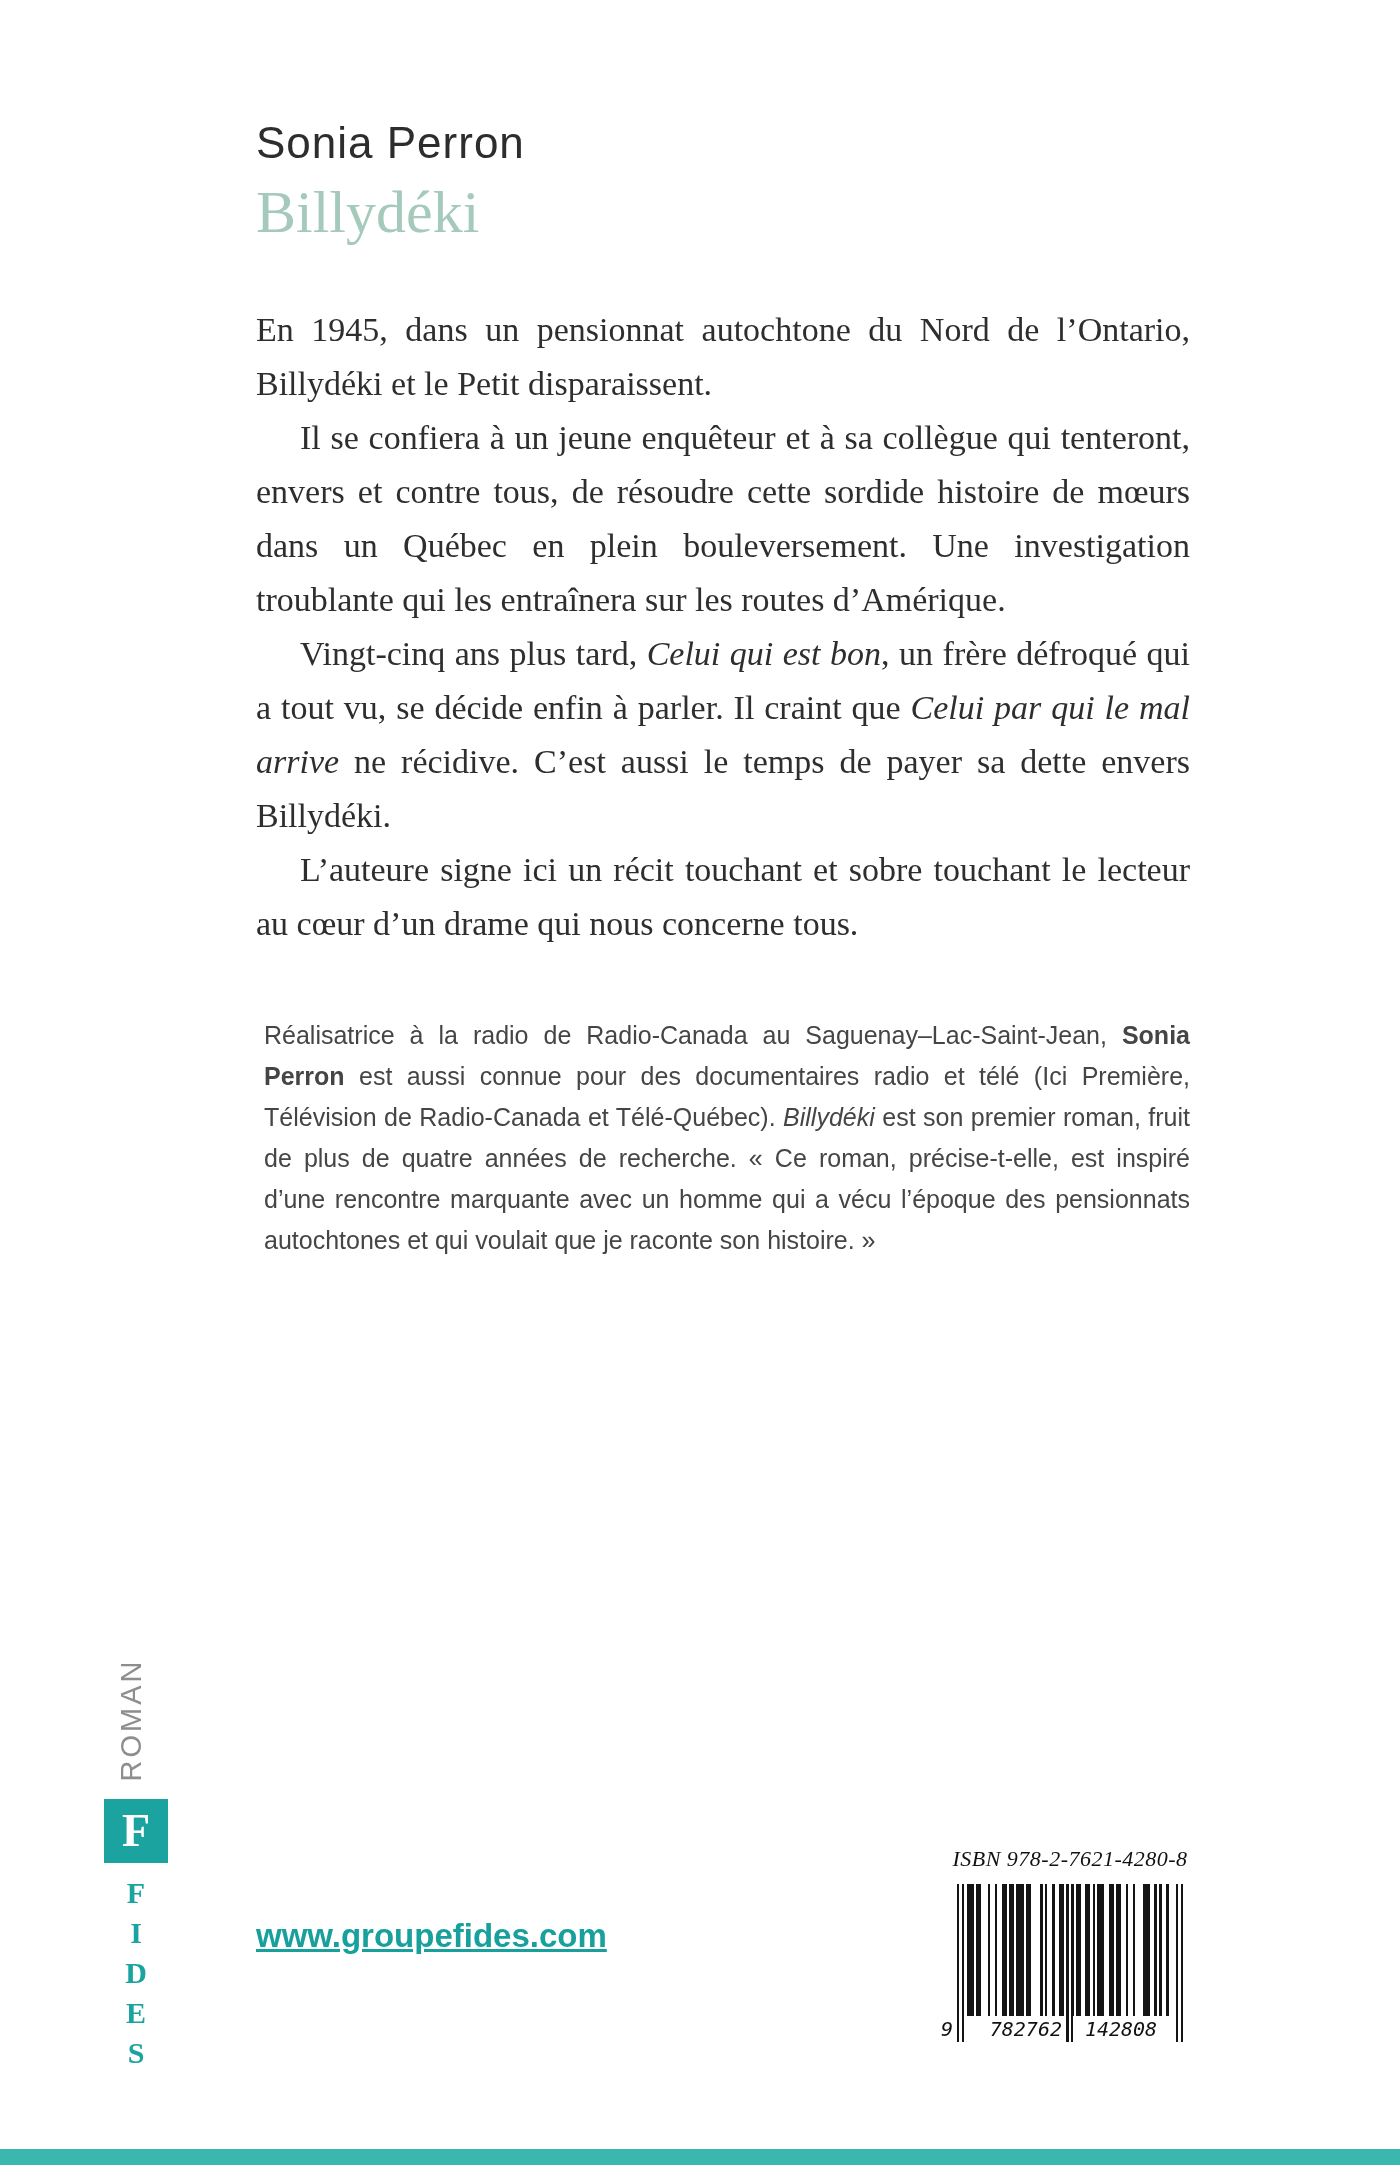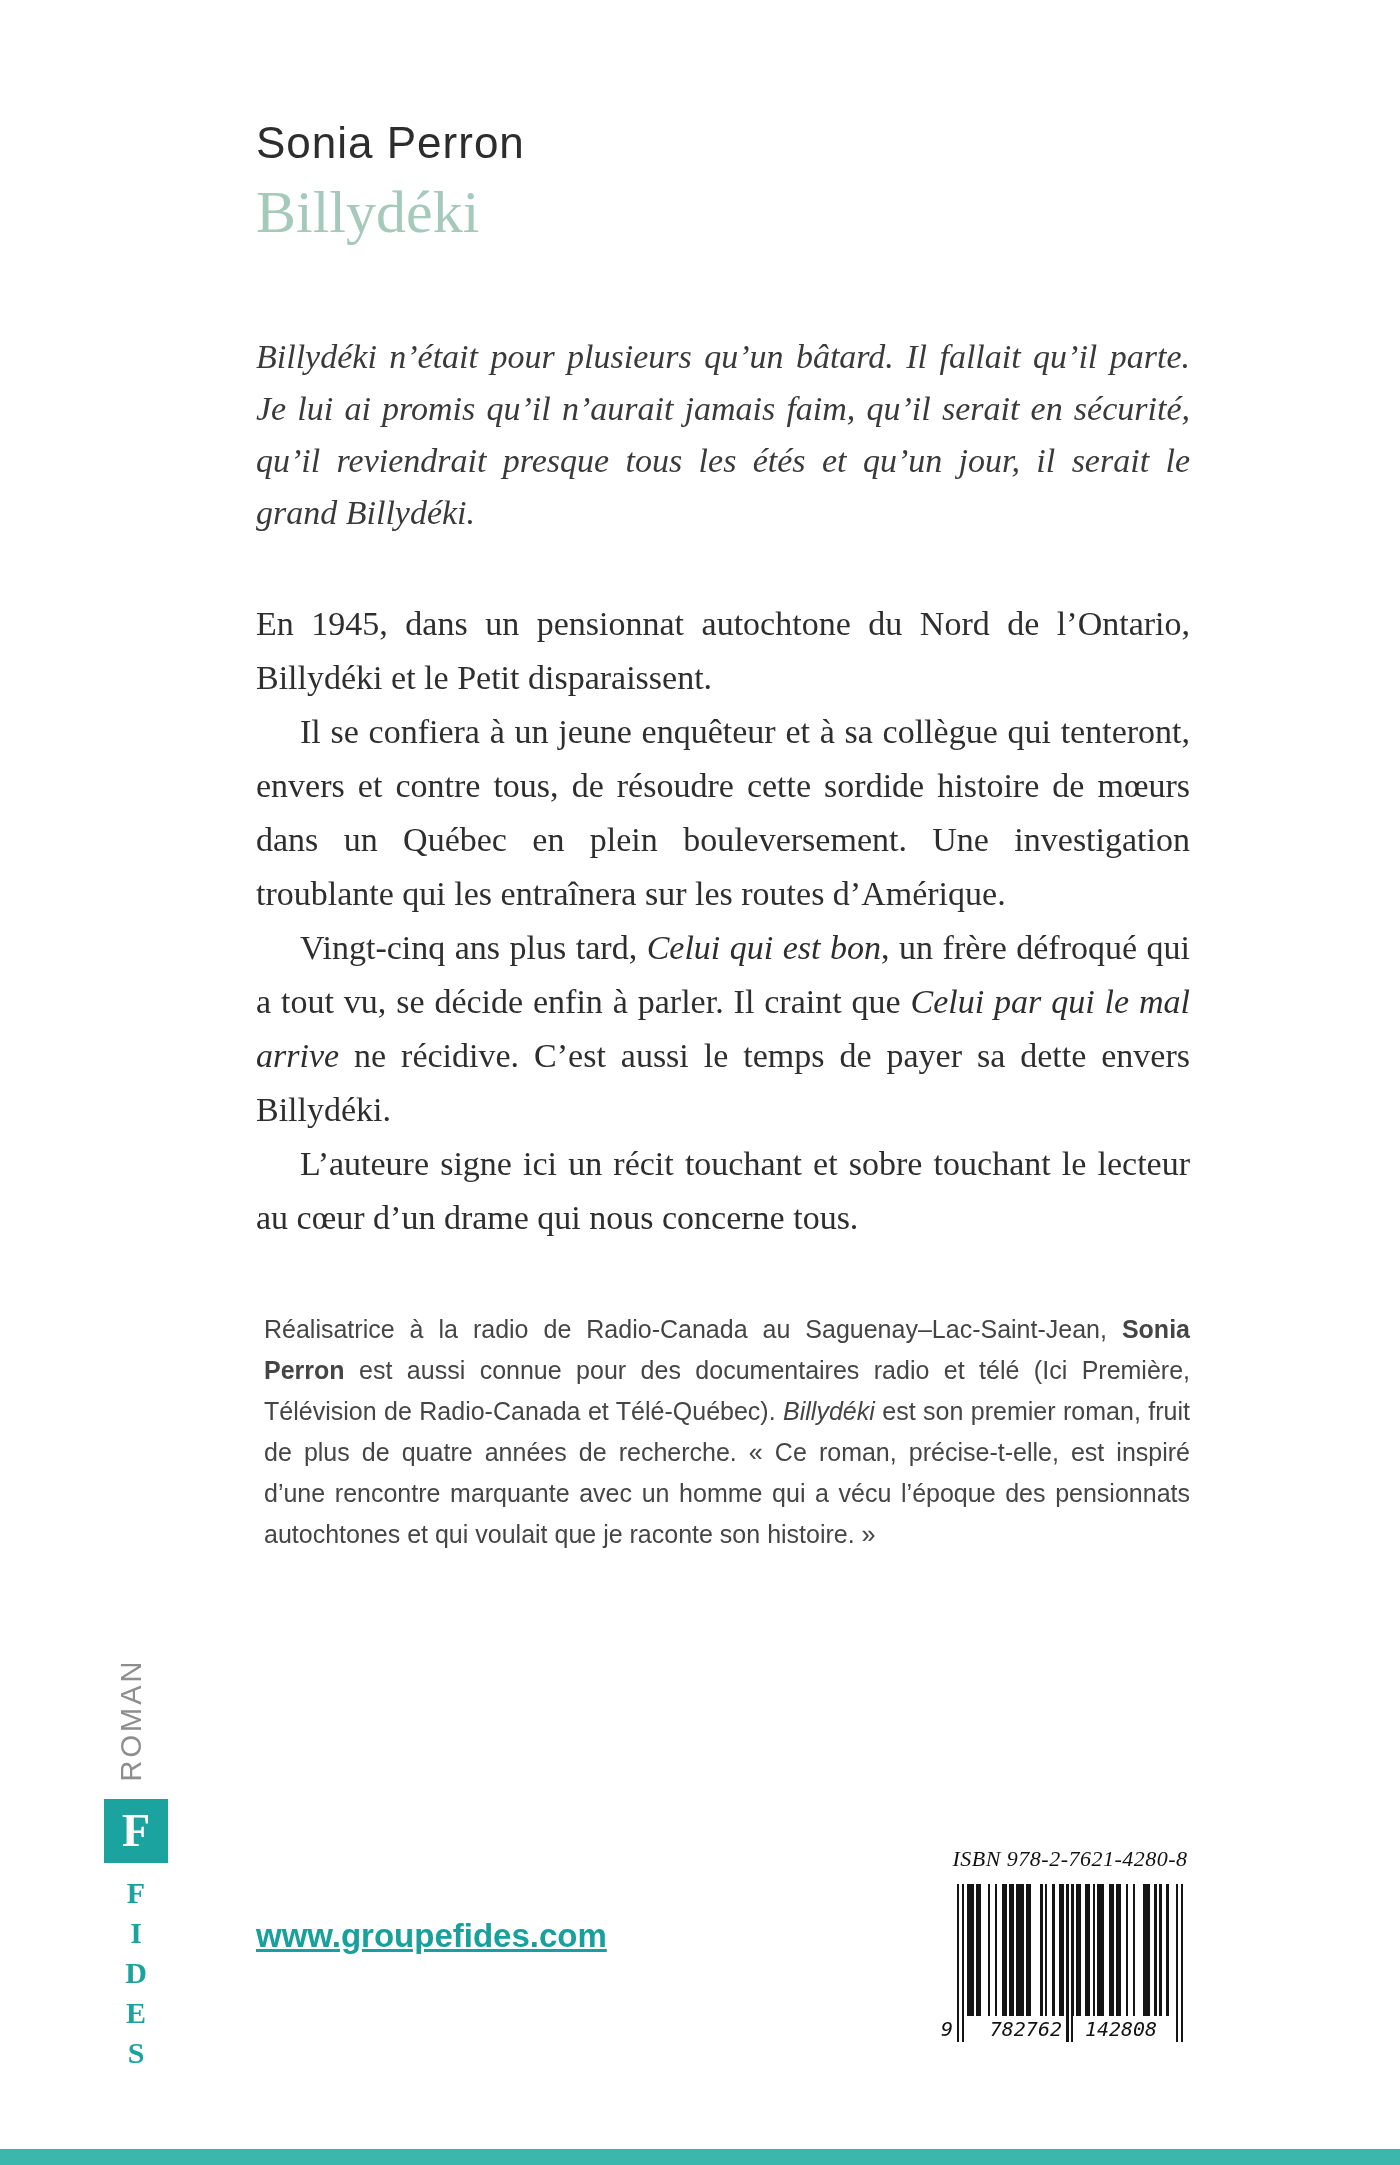--- a/index.html
+++ b/index.html
@@ -116,21 +116,20 @@
 </style>
 </head>
 <body>
 
 <div class="page">
 
   <div class="content">
     <div class="author">Sonia Perron</div>
     <div class="title">Billydéki</div>
 
-    <p class="lead">Billydéki n’était pour plusieurs qu’un bâtard. Il fallait qu’il parte. Je lui ai promis qu’il n’aurait jamais faim, qu’il serait en sécurité, qu’il reviendrait presque tous les étés et qu’un jour, il serait le grand Billydéki.</p>
 
     <div class="synopsis">
       <p>En 1945, dans un pensionnat autochtone du Nord de l’Ontario, Billydéki et le Petit disparaissent.</p>
       <p class="indent">Il se confiera à un jeune enquêteur et à sa collègue qui tenteront, envers et contre tous, de résoudre cette sordide histoire de mœurs dans un Québec en plein bouleversement. Une investigation troublante qui les entraînera sur les routes d’Amérique.</p>
       <p class="indent"><span>Vingt-cinq ans plus tard, </span><span style="font-style: italic;">Celui qui est bon</span><span>, un frère défroqué qui a tout vu, se décide enfin à parler. Il craint que </span><span style="font-style: italic;">Celui par qui le mal arrive</span><span> ne récidive. C’est aussi le temps de payer sa dette envers Billydéki.</span></p>
       <p class="indent">L’auteure signe ici un récit touchant et sobre touchant le lecteur au cœur d’un drame qui nous concerne tous.</p>
     </div>
 
     <p class="bio"><span>Réalisatrice à la radio de Radio-Canada au Saguenay–Lac-Saint-Jean, </span><span style="font-weight: 700;">Sonia Perron</span><span> est aussi connue pour des documentaires radio et télé (Ici Première, Télévision de Radio-Canada et Télé-Québec). </span><span style="font-style: italic;">Billydéki</span><span> est son premier roman, fruit de plus de quatre années de recherche. « Ce roman, précise-t-elle, est inspiré d’une rencontre marquante avec un homme qui a vécu l’époque des pensionnats autochtones et qui voulait que je raconte son histoire. »</span></p>
   </div>

